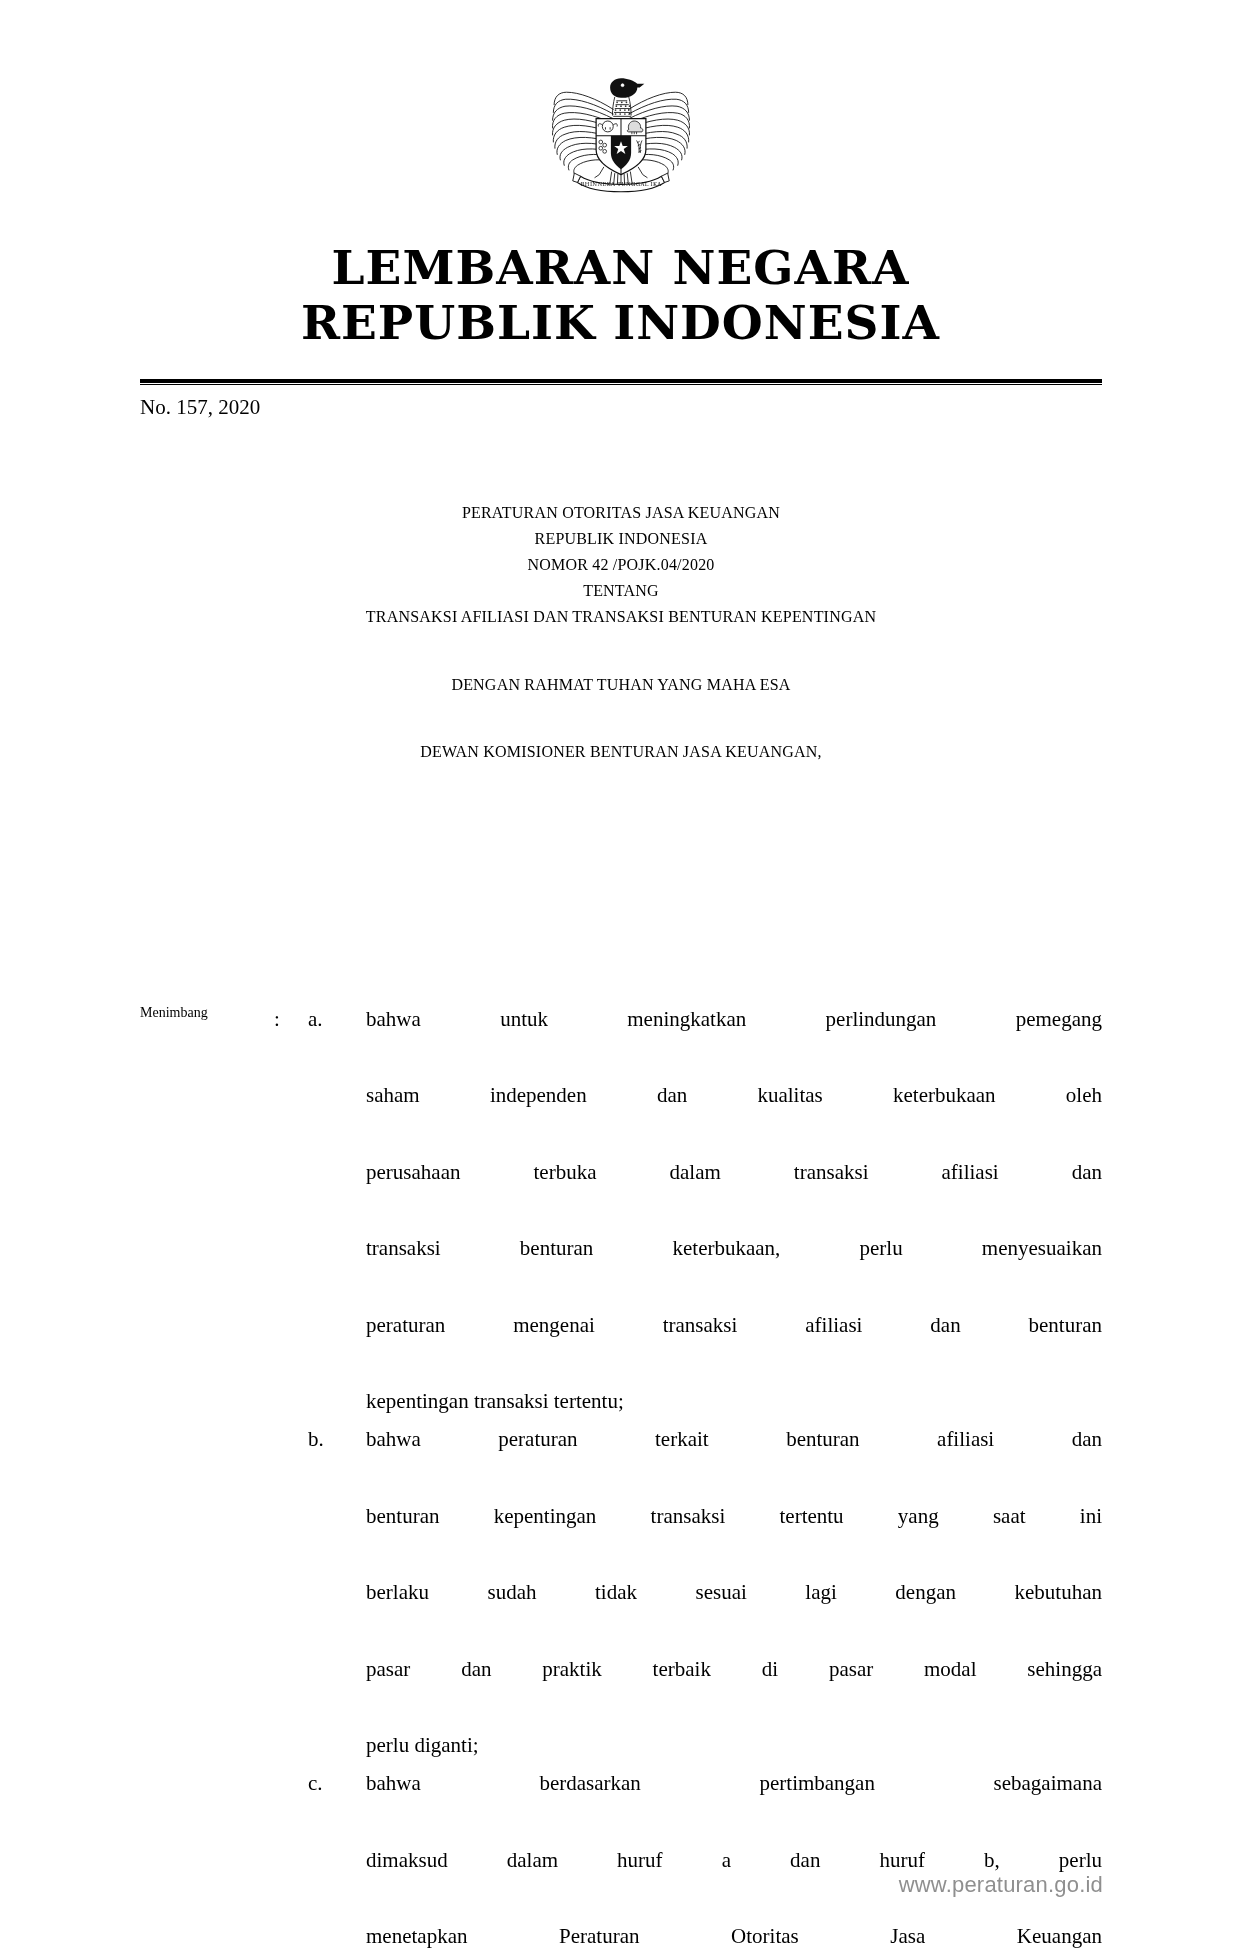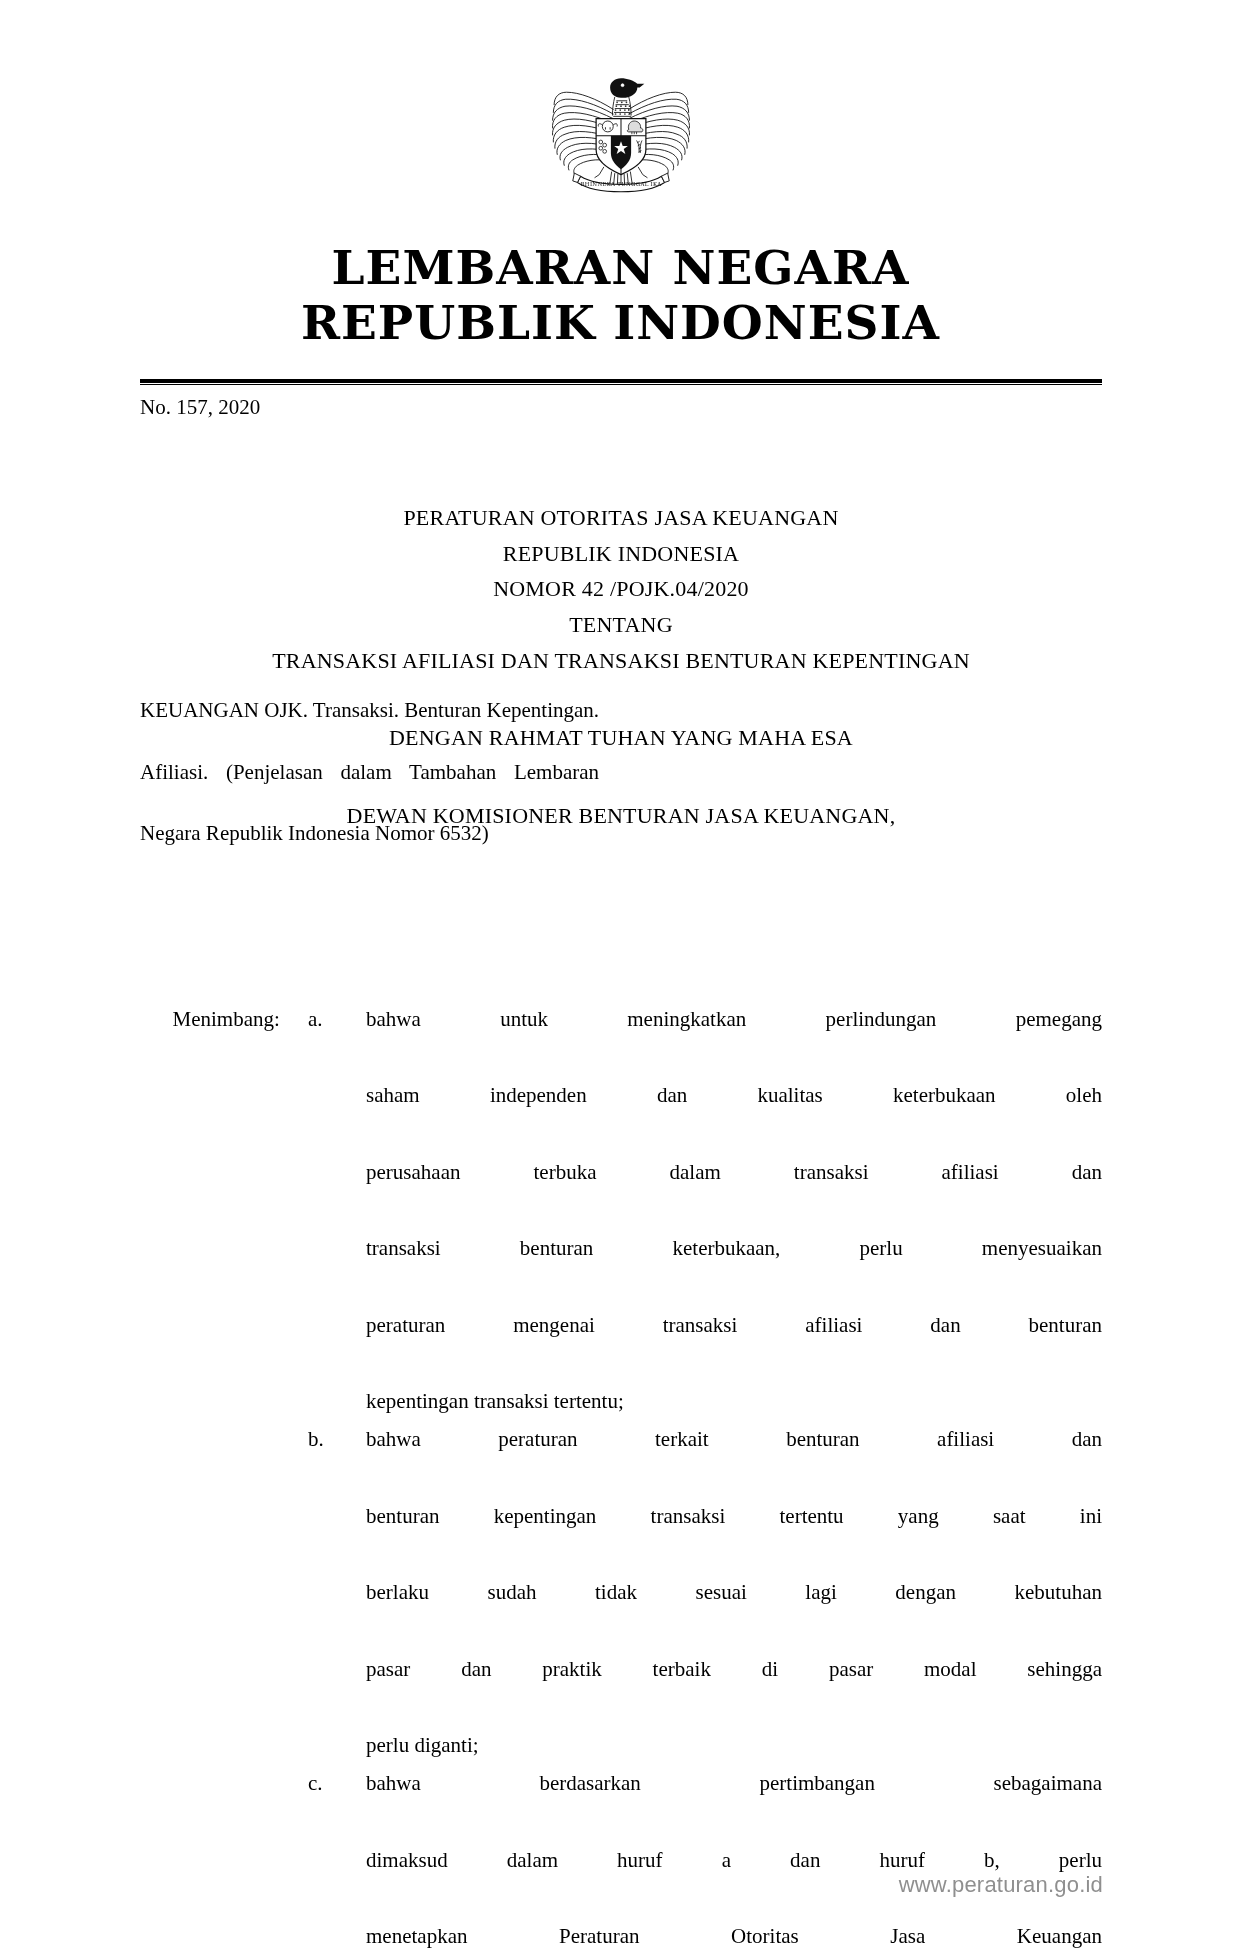--- a/index.html
+++ b/index.html
@@ -103,43 +103,42 @@
 
   
   .title-block {
     position: absolute;
     top: 500px;
     left: 140px;
     width: 962px;
     text-align: center;
   }
   .title-line {
-    font-size: 22px;
+    font-size: 16px;
     line-height: 1.62;
     letter-spacing: 0.2px;
   }
   .title-gap-lg { height: 42px; }
 
   
   .considering {
     position: absolute;
     top: 1000px;
     left: 140px;
     width: 962px;
   }
   .cons-row {
     display: flex;
     align-items: flex-start;
   }
   .cons-label {
     flex: 0 0 134px;
-    font-size: 21px;
+    font-size: 14px;
     line-height: 1.82;
     white-space: nowrap;
-    text-align: right;
   }
   .cons-colon {
     flex: 0 0 34px;
     font-size: 21px;
     line-height: 1.82;
     text-align: left;
   }
   .cons-marker {
     flex: 0 0 58px;
     font-size: 21px;
@@ -305,25 +304,20 @@
 
   <div class="masthead">
     <div class="masthead-line">LEMBARAN NEGARA</div>
     <div class="masthead-line">REPUBLIK INDONESIA</div>
   </div>
 
   <div class="rule"></div>
 
   <div class="doc-header">
     <div class="doc-number">No. 157, 2020</div>
-    <div class="doc-subject">
-      <span class="just">KEUANGAN OJK. Transaksi. Benturan Kepentingan.</span>
-      <span class="just">Afiliasi. (Penjelasan dalam Tambahan Lembaran</span>
-      <span>Negara Republik Indonesia Nomor 6532)</span>
-    </div>
   </div>
 
   <div class="title-block">
     <div class="title-line">PERATURAN OTORITAS JASA KEUANGAN</div>
     <div class="title-line">REPUBLIK INDONESIA</div>
     <div class="title-line">NOMOR 42 /POJK.04/2020</div>
     <div class="title-line">TENTANG</div>
     <div class="title-line">TRANSAKSI AFILIASI DAN TRANSAKSI BENTURAN KEPENTINGAN</div>
     <div class="title-gap-lg"></div>
     <div class="title-line">DENGAN RAHMAT TUHAN YANG MAHA ESA</div>

